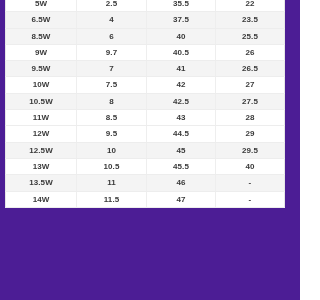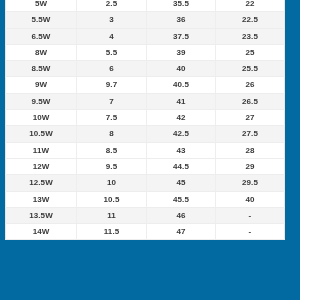--- a/index.html
+++ b/index.html
@@ -10,21 +10,21 @@
     height: 300px;
     background: #ffffff;
     font-family: "Liberation Sans", sans-serif;
     overflow: hidden;
   }
 
   #size-chart-viewport {
     position: relative;
     width: 300px;
     height: 300px;
-    background: #0369a1;
+    background: #4c1d95;
     overflow: hidden;
   }
 
   
   #size-chart-scroll {
     position: absolute;
     left: 5px;
     top: -4px;            
     width: 279px;
   }
@@ -87,36 +87,24 @@
           <col class="c4">
       </colgroup>
       <tbody id="size-table-body">
           <tr class="row-odd">
             <td>5W</td>
             <td>2.5</td>
             <td>35.5</td>
             <td>22</td>
           </tr>
           <tr class="row-even">
-            <td>5.5W</td>
-            <td>3</td>
-            <td>36</td>
-            <td>22.5</td>
-          </tr>
-          <tr class="row-even">
             <td>6.5W</td>
             <td>4</td>
             <td>37.5</td>
             <td>23.5</td>
-          </tr>
-          <tr class="row-odd">
-            <td>8W</td>
-            <td>5.5</td>
-            <td>39</td>
-            <td>25</td>
           </tr>
           <tr class="row-even">
             <td>8.5W</td>
             <td>6</td>
             <td>40</td>
             <td>25.5</td>
           </tr>
           <tr class="row-odd">
             <td>9W</td>
             <td>9.7</td>

